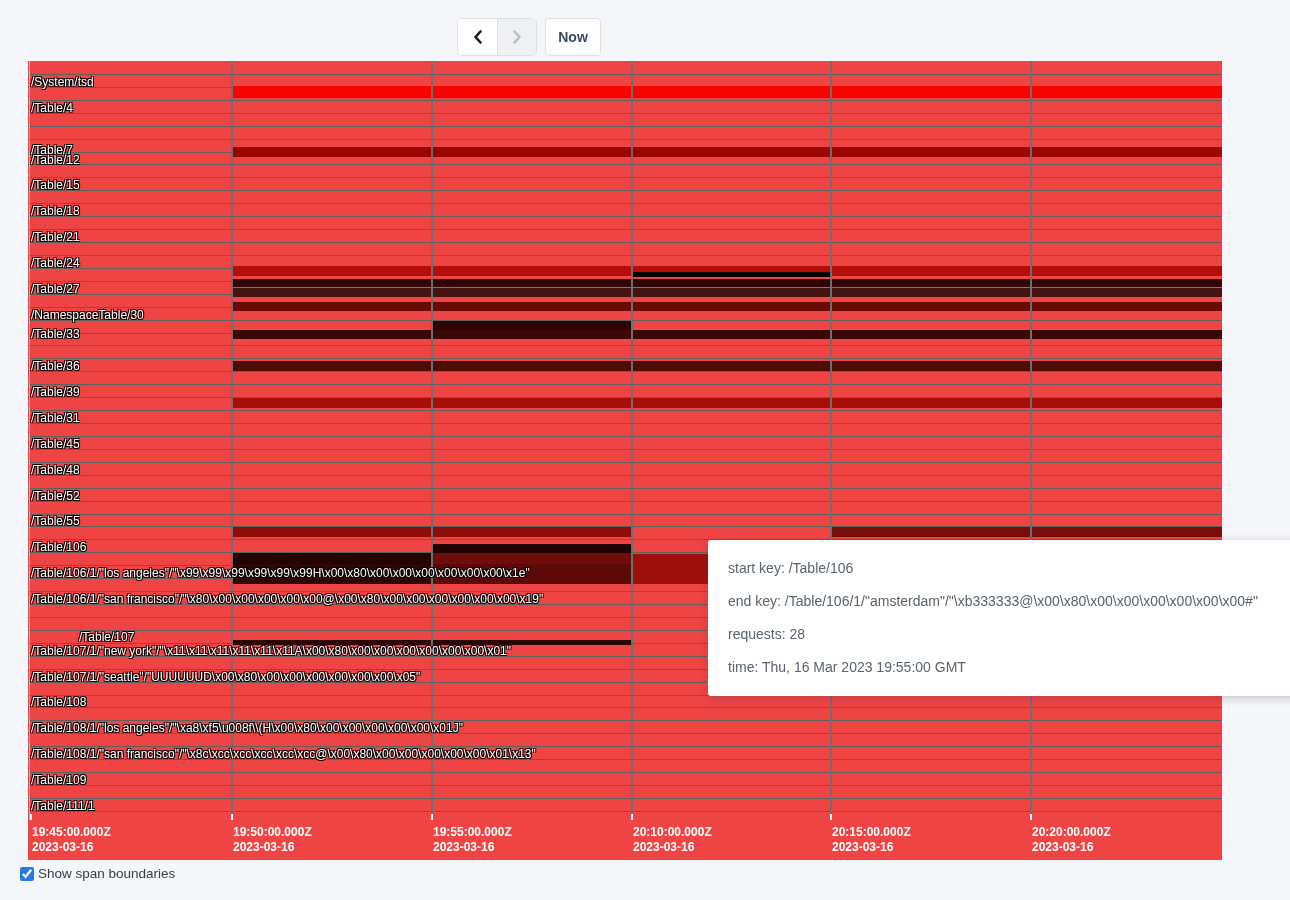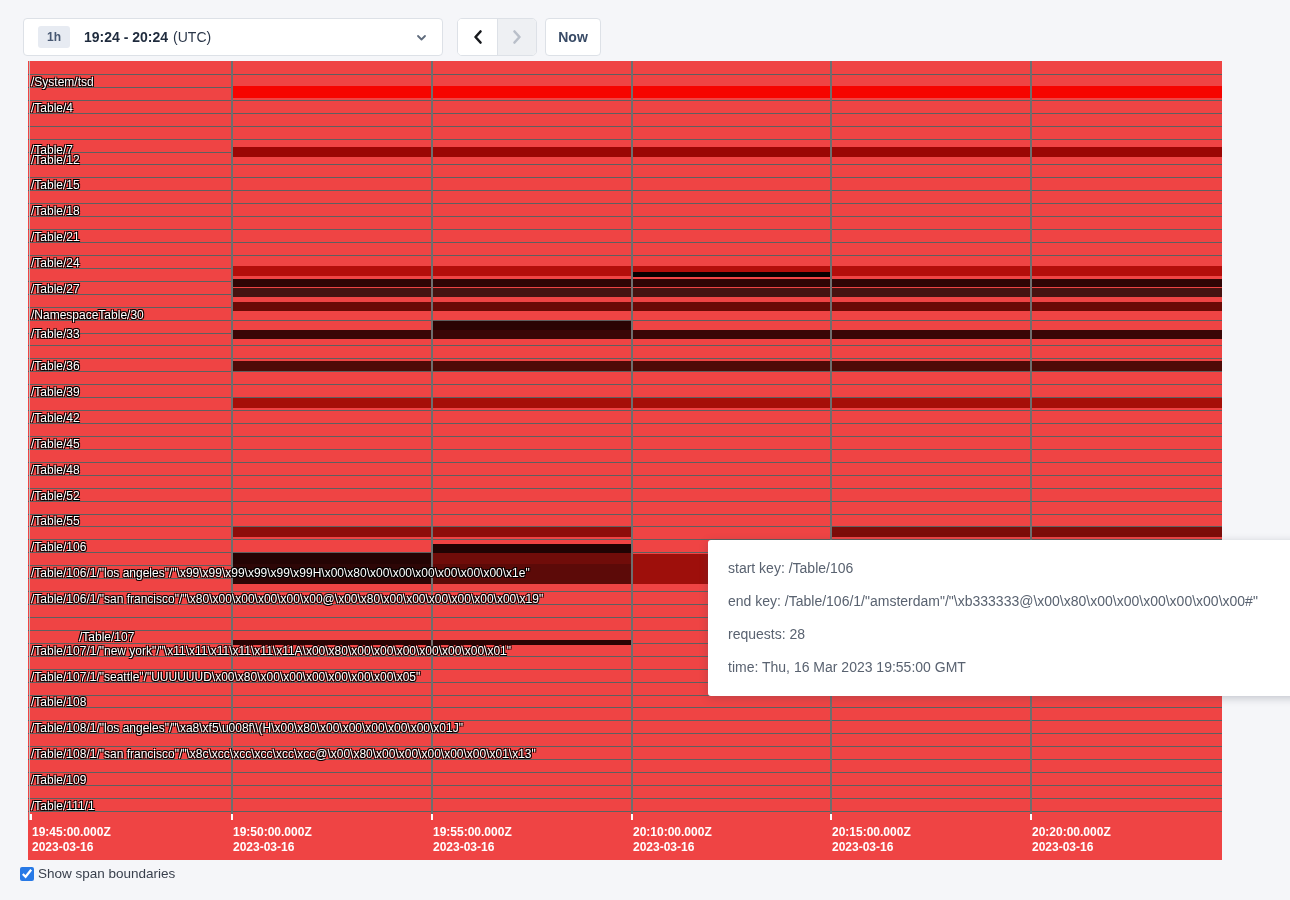--- a/index.html
+++ b/index.html
@@ -74,28 +74,20 @@
 
   
   .footer { position:absolute; left:20px; top:866px; display:flex; align-items:center; gap:4px; }
   .footer input { width:14px; height:14px; accent-color:#2779e6; cursor:pointer; }
   .footer label { color:#39404d; font-size:13.5px; cursor:default; }
 </style>
 </head>
 <body>
 
 <div class="topbar">
-  <div class="range-select">
-    <span class="badge">1h</span>
-    <span class="range-main">19:24 - 20:24</span>
-    <span class="range-utc">(UTC)</span>
-    <svg class="chev-down" width="13" height="13" viewBox="0 0 13 13">
-      <polyline points="3,5 6.5,8.5 10,5" fill="none" stroke="#5f6b7c" stroke-width="1.8" stroke-linecap="round" stroke-linejoin="round"></polyline>
-    </svg>
-  </div>
 
   <div class="nav-group">
     <button class="navbtn prev">
       <svg width="14" height="16" viewBox="0 0 14 16">
         <polyline points="9.5,2.5 4.5,8 9.5,13.5" fill="none" stroke="#17191d" stroke-width="2.6" stroke-linecap="round" stroke-linejoin="round"></polyline>
       </svg>
     </button>
     <button class="navbtn next">
       <svg width="14" height="16" viewBox="0 0 14 16">
         <polyline points="4.5,2.5 9.5,8 4.5,13.5" fill="none" stroke="#b9bfc9" stroke-width="2.6" stroke-linecap="round" stroke-linejoin="round"></polyline>
@@ -198,21 +190,21 @@
       <div class="rowlabel" style="top: 92px;">/Table/12</div>
       <div class="rowlabel" style="top: 117px;">/Table/15</div>
       <div class="rowlabel" style="top: 143px;">/Table/18</div>
       <div class="rowlabel" style="top: 169px;">/Table/21</div>
       <div class="rowlabel" style="top: 195px;">/Table/24</div>
       <div class="rowlabel" style="top: 221px;">/Table/27</div>
       <div class="rowlabel" style="top: 247px;">/NamespaceTable/30</div>
       <div class="rowlabel" style="top: 266px;">/Table/33</div>
       <div class="rowlabel" style="top: 298px; text-align: center;">/Table/36</div>
       <div class="rowlabel" style="top: 324px;">/Table/39</div>
-      <div class="rowlabel" style="top: 350px;">/Table/42</div>
+      <div class="rowlabel" style="top: 350px;">/Table/31</div>
       <div class="rowlabel" style="top: 376px;">/Table/45</div>
       <div class="rowlabel" style="top: 402px;">/Table/48</div>
       <div class="rowlabel" style="top: 428px;">/Table/52</div>
       <div class="rowlabel" style="top: 453px;">/Table/55</div>
       <div class="rowlabel" style="top: 479px;">/Table/106</div>
       <div class="rowlabel" style="top: 505px;">/Table/106/1/"los angeles"/"\x99\x99\x99\x99\x99\x99H\x00\x80\x00\x00\x00\x00\x00\x00\x1e"</div>
       <div class="rowlabel" style="top: 531px;">/Table/106/1/"san francisco"/"\x80\x00\x00\x00\x00\x00@\x00\x80\x00\x00\x00\x00\x00\x00\x19"</div>
       <div class="rowlabel" style="top: 569px; padding-left: 48px;">/Table/107</div>
       <div class="rowlabel" style="top: 583px;">/Table/107/1/"new york"/"\x11\x11\x11\x11\x11\x11A\x00\x80\x00\x00\x00\x00\x00\x00\x01"</div>
       <div class="rowlabel" style="top: 609px;">/Table/107/1/"seattle"/"UUUUUUD\x00\x80\x00\x00\x00\x00\x00\x00\x05"</div>

